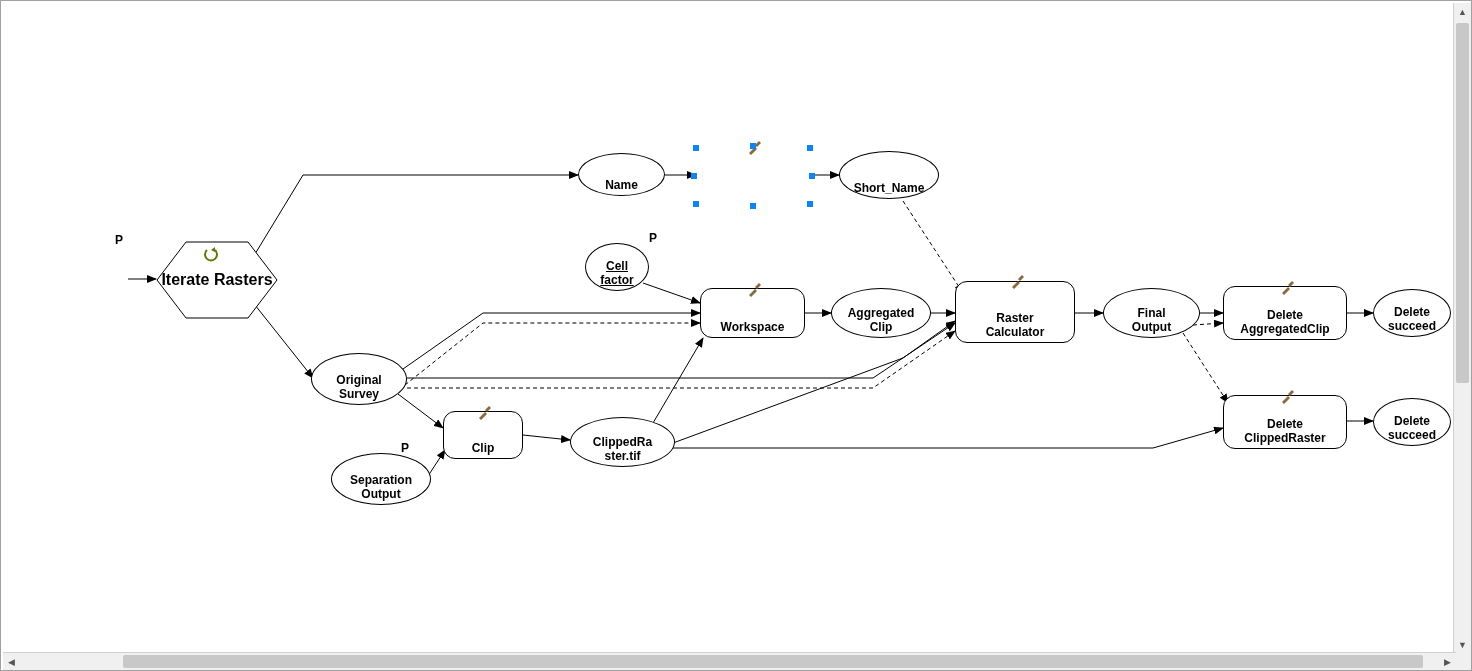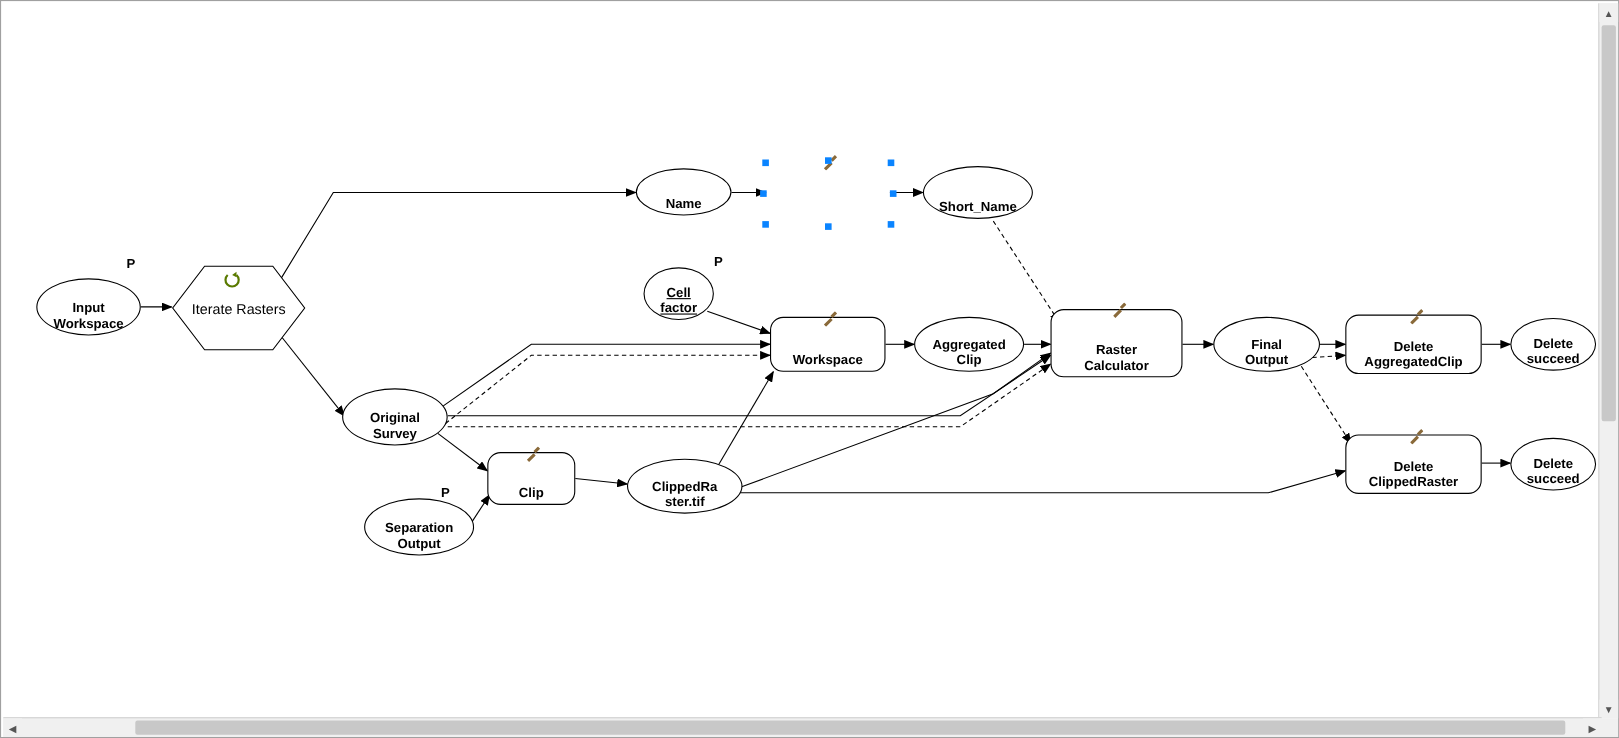--- a/index.html
+++ b/index.html
@@ -170,30 +170,26 @@
       <path d="M402,382 L480,320 L697,320" stroke="#000" fill="none" stroke-dasharray="4,3" marker-end="url(#ah)"></path>
 
       <path d="M404,385 L870,385 L952,328" stroke="#000" fill="none" stroke-dasharray="4,3" marker-end="url(#ah)"></path>
 
       <path d="M1190,322 L1220,320" stroke="#000" fill="none" stroke-dasharray="4,3" marker-end="url(#ah)"></path>
 
       <path d="M1180,330 L1225,400" stroke="#000" fill="none" stroke-dasharray="4,3" marker-end="url(#ah)"></path>
     </svg>
 
     <div class="plabel" style="left:112px;top:230px;">P</div>
-    <div class="node ellipse" style="left:30px;top:250px;width:95px;height:52px;">
-      <span style="white-space:pre-line;">Input
-Workspace</span>
-    </div>
 
     <svg style="position:absolute;left:153px;top:238px;width:122px;height:78px;">
       <polygon points="30,1 92,1 121,39 92,77 30,77 1,39" fill="#fff" stroke="#000"></polygon>
     </svg>
     <div style="position:absolute;left:153px;top:238px;width:122px;height:78px;display:flex;align-items:center;justify-content:center;pointer-events:none;">
-      <span style="font-size:13px;font-weight:normal;">Iterate Rasters</span>
+      <span style="font-size:16px;font-weight:bold;">Iterate Rasters</span>
     </div>
 
     <svg style="position:absolute;left:200px;top:243px;width:16px;height:16px;">
       <path d="M12,4 A6,6 0 1 1 4,4" fill="none" stroke="#5a7a00" stroke-width="2"></path>
       <path d="M12,1 L12,6 L8,4 Z" fill="#5a7a00"></path>
     </svg>
 
     <div class="node ellipse" style="left:575px;top:150px;width:87px;height:43px;">
       <span>Name</span>
     </div>

